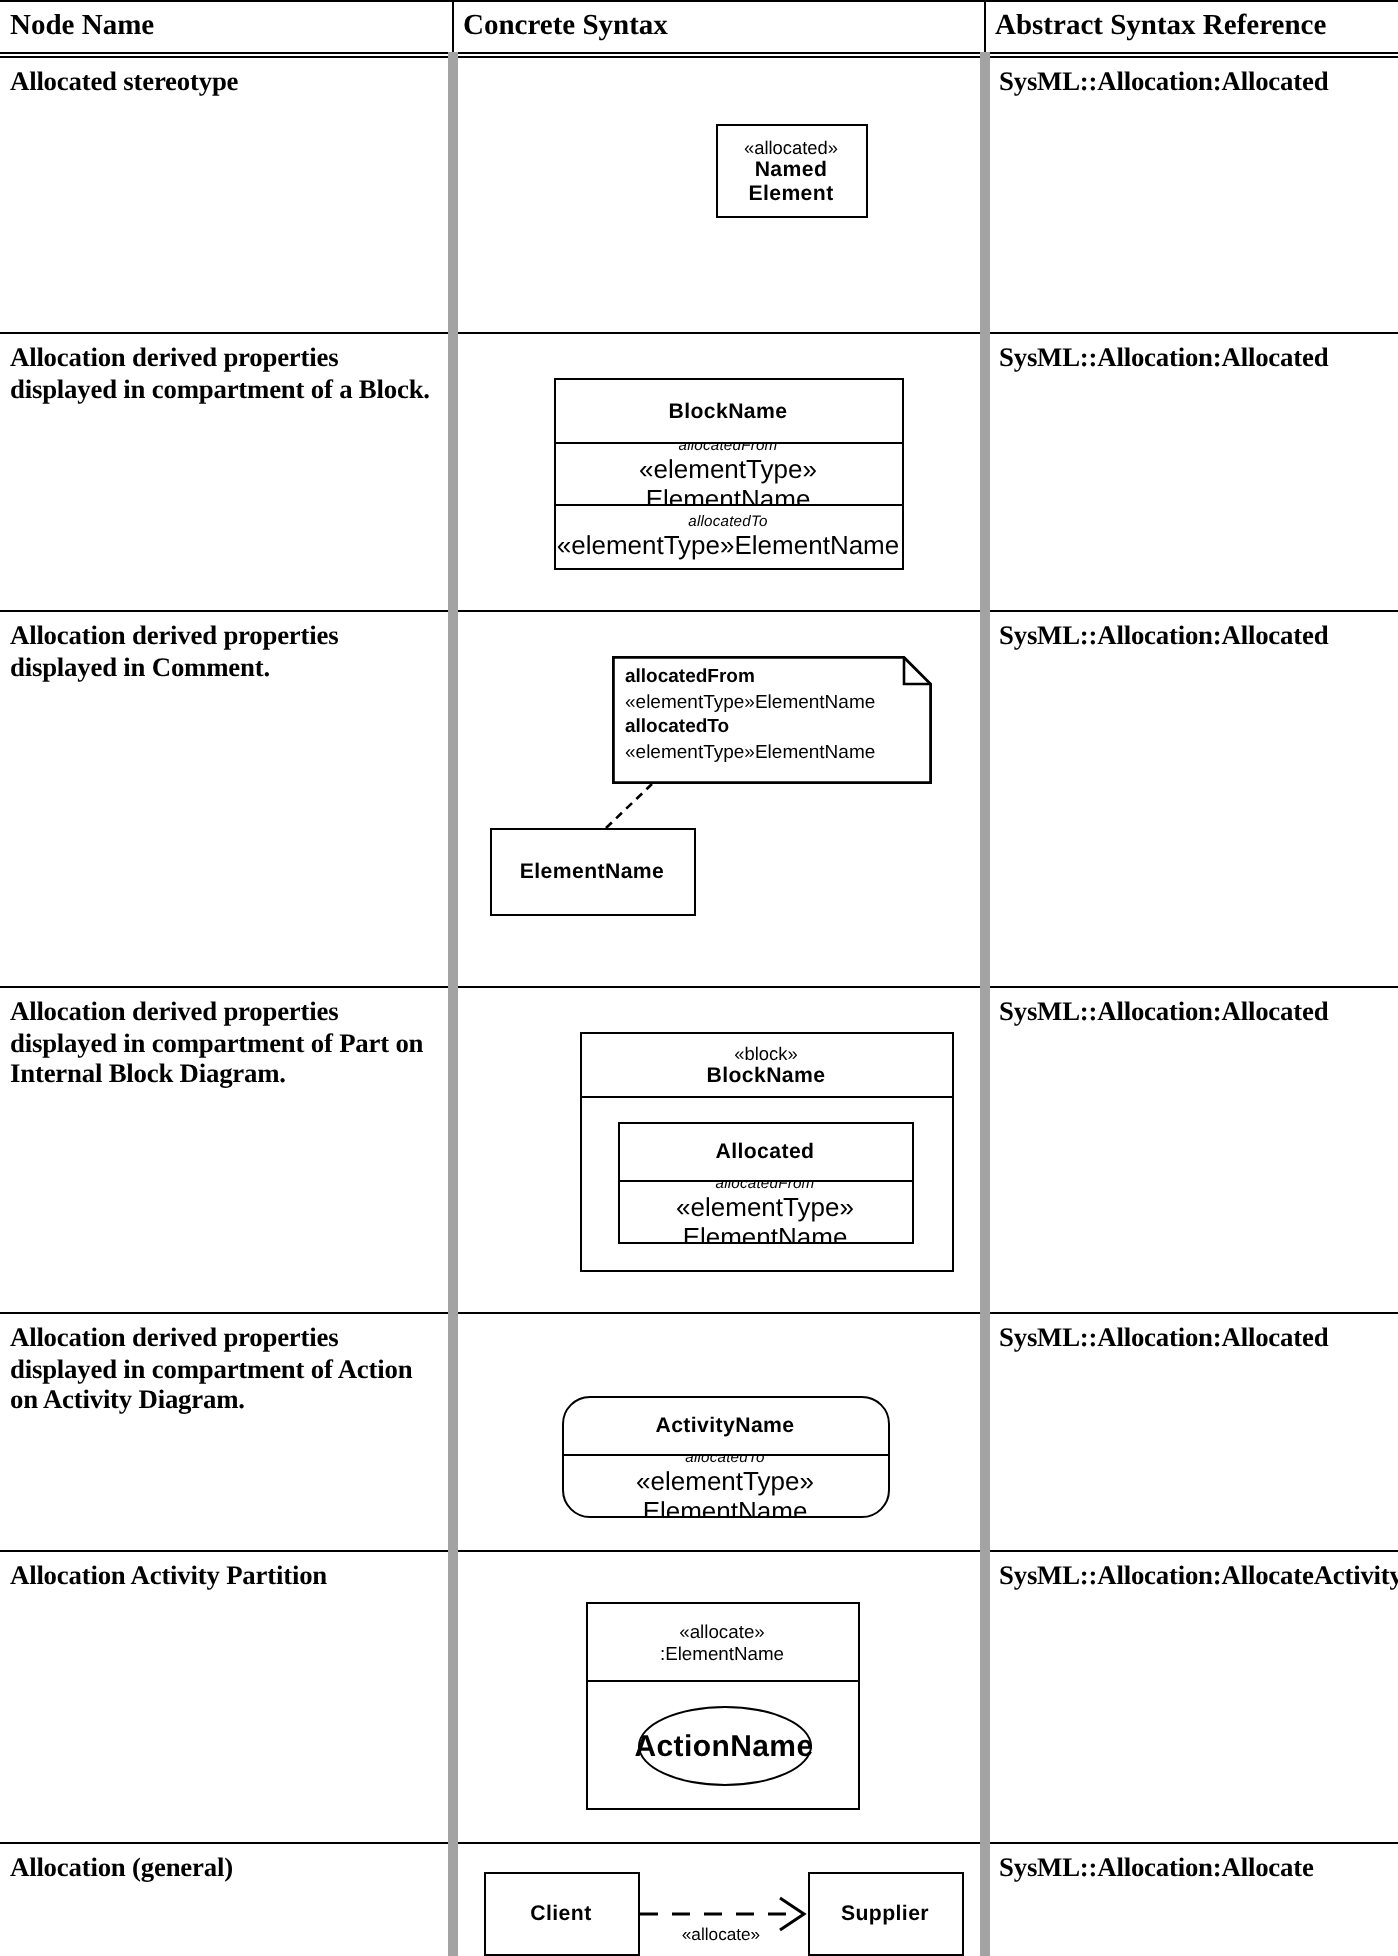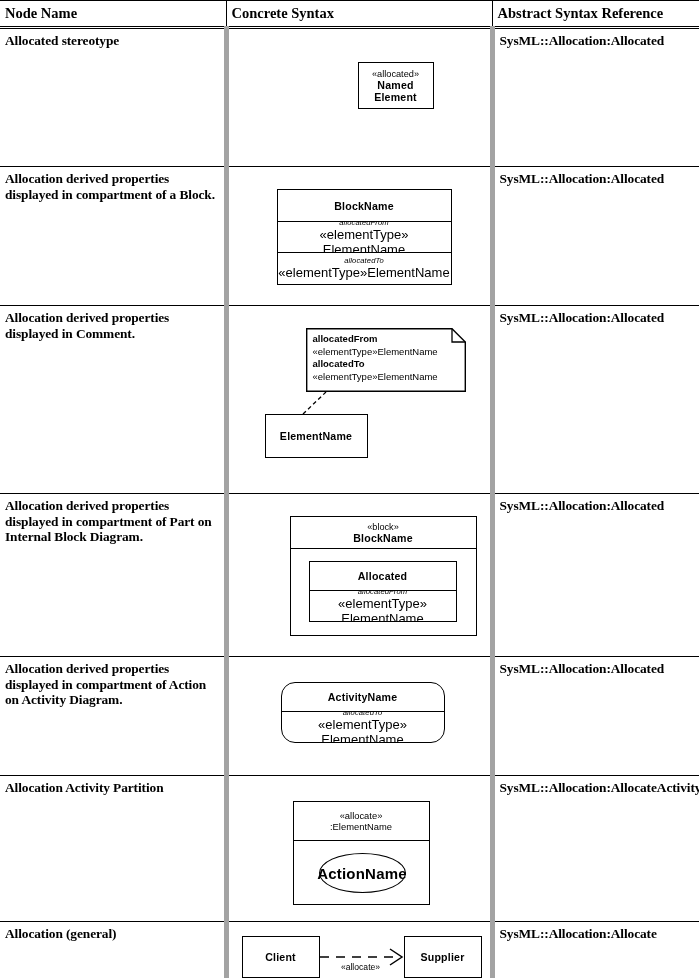--- a/index.html
+++ b/index.html
@@ -125,20 +125,21 @@
     line-height: 1.33;
     text-align: left;
   }
   .note-text b { font-weight: bold; }
 
   .rounded-outer {
     border: 1.5px solid #000;
     border-radius: 14px;
     background: #fff;
     overflow: hidden;
+    margin-top: 16px;
   }
   .oval {
     border: 1.6px solid #000;
     border-radius: 50% / 50%;
     background: #fff;
     display: flex;
     align-items: center;
     justify-content: center;
     font-weight: bold;
     font-size: 15px;
@@ -229,21 +230,21 @@
                 <path d="M0.7,0.7 L146,0.7 L159.3,14 L159.3,63.3 L0.7,63.3 Z" fill="#ffffff" stroke="#000000" stroke-width="1.4"></path>
                 <path d="M146,0.7 L146,14 L159.3,14" fill="none" stroke="#000000" stroke-width="1.3"></path>
               </svg>
               <div class="note-text">
                 <b>allocatedFrom</b><br>
                 <span>«elementType»ElementName</span><br>
                 <b>allocatedTo</b><br>
                 <span>«elementType»ElementName</span>
               </div>
             </div>
-            <div class="uml box center-flex" style="left:36px; top:108px; width:103px; height:44px;">
+            <div class="uml box center-flex" style="left:16px; top:108px; width:103px; height:44px;">
               <div class="name-bold">ElementName</div>
             </div>
           </div>
         </td>
         <td class="ref-col">SysML::Allocation:Allocated</td>
       </tr>
 
       <tr style="height:163px;padding-left:39px;">
         <td class="node-col">Allocation derived properties displayed in compartment of Part on Internal Block Diagram.</td>
         <td class="syntax-col">

